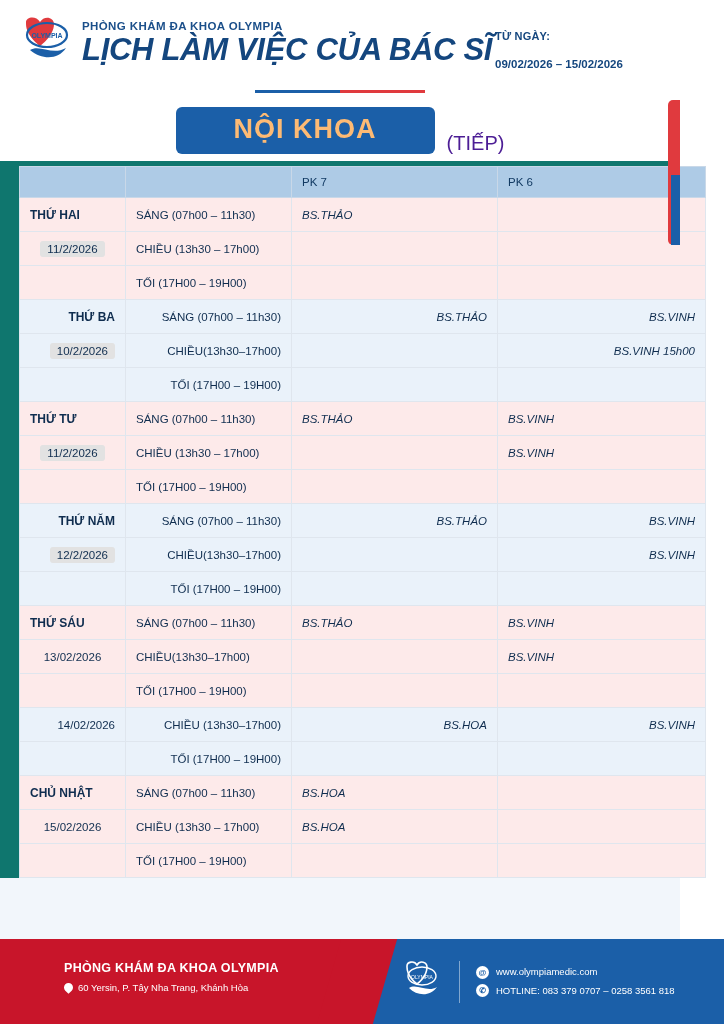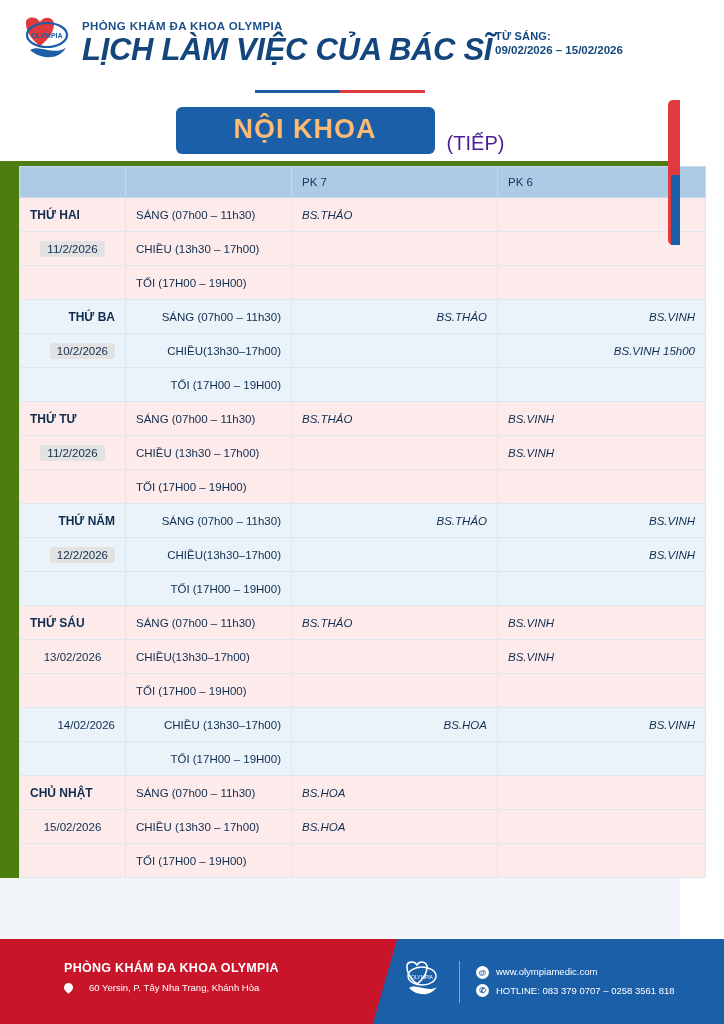--- a/index.html
+++ b/index.html
@@ -51,21 +51,21 @@
     margin-top: 2px;
     line-height: 1.05;
   }
   .date-block {
     text-align: left;
     padding-top: 16px;
     flex: 0 0 165px;
     color: #14467e;
   }
   .date-label { font-size: 11px; font-weight: bold; letter-spacing: .2px;}
-  .date-range { font-size: 11.5px; font-weight: bold; margin-top: 2px; }
+  .date-range { font-size: 11.5px; font-weight: bold; margin-top: 16px; }
 
   
   .underline-wrap {
     width: 100%;
     display: flex;
     justify-content: center;
     background: #ffffff;
     padding-bottom: 6px;
   }
   .underline {
@@ -115,21 +115,21 @@
   }
   .side-tab-blue {
     position: absolute;
     right: 0; top: 175px;
     width: 9px; height: 70px;
     background: #1b5fa8;
   }
 
   
   .table-wrap {
-    background: #4d7c0f;
+    background: #0f766e;
     padding: 5px 25px 0 19px;
   }
   table {
     width: 686px;
     border-collapse: collapse;
     table-layout: fixed;
     font-size: 11.5px;
     color: #0f2d4f;
   }
   col.c-day   { width: 106px; }
@@ -204,21 +204,21 @@
   .foot-clinic {
     font-size: 12.5px;
     font-weight: bold;
     letter-spacing: .3px;
     position: relative; z-index: 2;
   }
   .foot-addr {
     font-size: 9.5px;
     margin-top: 7px;
     position: relative; z-index: 2;
-    display: flex; align-items: center; gap: 16px;
+    display: flex; align-items: center; gap: 5px;
   }
   .foot-right {
     flex: 1;
     background: #1b5fa8;
     display: flex;
     align-items: center;
     padding-left: 44px;
     gap: 16px;
     color: #fff;
   }
@@ -252,21 +252,21 @@
         <ellipse cx="29" cy="19" rx="20" ry="12" fill="none" stroke="#1b5fa8" stroke-width="2.2"></ellipse>
         <text x="29" y="22" font-size="7" font-family="Liberation Sans, sans-serif" fill="#1b5fa8" text-anchor="middle" font-weight="bold">OLYMPIA</text>
         <path d="M12 34 C22 28, 34 40, 48 32 C40 44, 24 44, 12 34 Z" fill="#1b5fa8"></path>
       </svg>
     </div>
     <div class="title-block">
       <div class="clinic-name">PHÒNG KHÁM ĐA KHOA OLYMPIA</div>
       <div class="main-title">LỊCH LÀM VIỆC CỦA BÁC SĨ</div>
     </div>
     <div class="date-block">
-      <div class="date-label">TỪ SÁNG:</div>
+      <div class="date-label">TỪ NGÀY:</div>
       <div class="date-range">09/02/2026 – 15/02/2026</div>
     </div>
   </div>
 
   <div class="underline-wrap">
     <div class="underline">
       <span class="u-blue"></span>
       <span class="u-red"></span>
     </div>
   </div>

